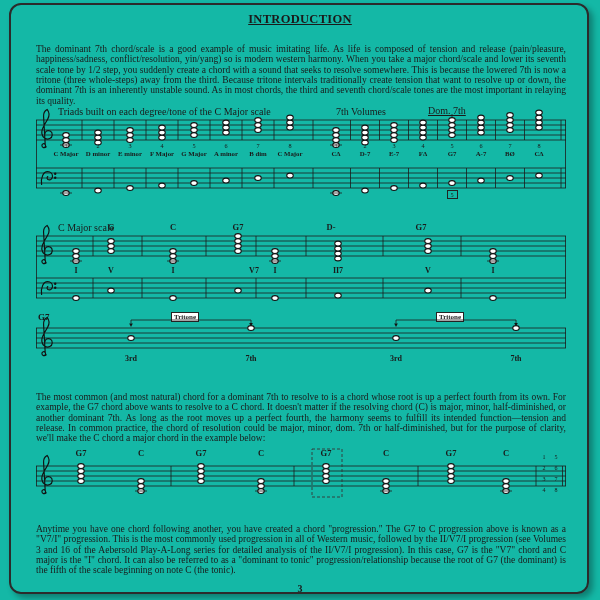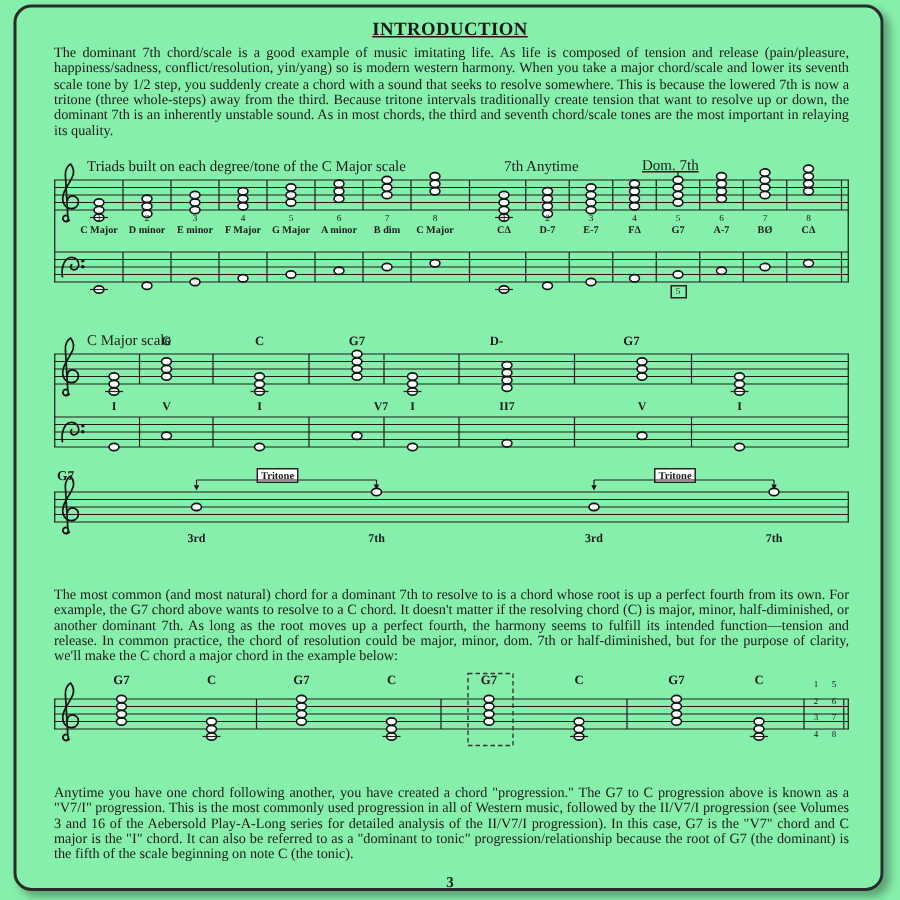--- a/index.html
+++ b/index.html
@@ -1,21 +1,21 @@
 <!DOCTYPE html>
 <html><head>
 <meta charset="utf-8">
 <style>
   *{box-sizing:border-box;margin:0;padding:0}
   html,body{width:600px;height:600px;background:#fff;font-family:"Liberation Serif",serif;color:#1a1a1a}
-  .page{position:absolute;inset:0;overflow:hidden;background:#86efac}
+  .page{position:absolute;inset:0;overflow:hidden;background:#14b8a6}
   .page-border{position:absolute;left:9px;top:3px;width:580px;height:591px;border:2px solid #2b2b2b;border-radius:12px;box-shadow:4px 4px 6px rgba(0,0,0,.32)}
   .title{position:absolute;top:12px;left:0;width:600px;text-align:center;font-size:12.5px;font-weight:bold;text-decoration:underline;letter-spacing:.3px}
   .para{position:absolute;left:36px;width:530px;font-size:9.5px;line-height:10.35px;text-align:justify}
-  #p1{top:31px}#p2{top:392px}#p3{top:524px}
+  #p1{top:44px}#p2{top:392px}#p3{top:524px}
   .system{position:absolute;left:36px;width:530px}
   #s1{top:104px;height:98px}#s2{top:222px;height:90px}#s3{top:312px;height:58px}#s4{top:448px;height:70px}
   .system svg{position:absolute;left:0;top:0}
   .system span{position:absolute;display:block;white-space:nowrap}
   .h{font-size:10px;font-weight:normal}
   .u{text-decoration:underline}
   .cl{width:34px;margin-left:-17px;text-align:center;font-weight:bold;font-size:6.8px}
   .deg{width:20px;margin-left:-10px;text-align:center;font-size:6.2px}
   .boxed{width:11px;margin-left:-5.5px;border:1px solid #222;line-height:7px}
   .cs{width:36px;margin-left:-18px;text-align:center;font-weight:bold;font-size:8.5px}
@@ -36,21 +36,21 @@
 
 <div class="page">
   <div class="page-border"></div>
 
   <h1 class="title">INTRODUCTION</h1>
 
   <p class="para" id="p1">The dominant 7th chord/scale is a good example of music imitating life. As life is composed of tension and release (pain/pleasure, happiness/sadness, conflict/resolution, yin/yang) so is modern western harmony. When you take a major chord/scale and lower its seventh scale tone by 1/2 step, you suddenly create a chord with a sound that seeks to resolve somewhere. This is because the lowered 7th is now a tritone (three whole-steps) away from the third. Because tritone intervals traditionally create tension that want to resolve up or down, the dominant 7th is an inherently unstable sound. As in most chords, the third and seventh chord/scale tones are the most important in relaying its quality.</p>
 
   <div class="system" id="s1">
     <span class="h" style="left:22px;top:2px">Triads built on each degree/tone of the C Major scale</span>
-    <span class="h" style="left:300px;top:2px">7th Anytime</span>
+    <span class="h" style="left:300px;top:2px">7th Volumes</span>
     <span class="h u" style="left:392px;top:1px">Dom. 7th</span>
 
     <svg width="530" height="98">
       <g>
           <line x1="0" y1="16" x2="530" y2="16" class="sl"></line>
           <line x1="0" y1="21" x2="530" y2="21" class="sl"></line>
           <line x1="0" y1="26" x2="530" y2="26" class="sl"></line>
           <line x1="0" y1="31" x2="530" y2="31" class="sl"></line>
           <line x1="0" y1="36" x2="530" y2="36" class="sl"></line>
         </g>

